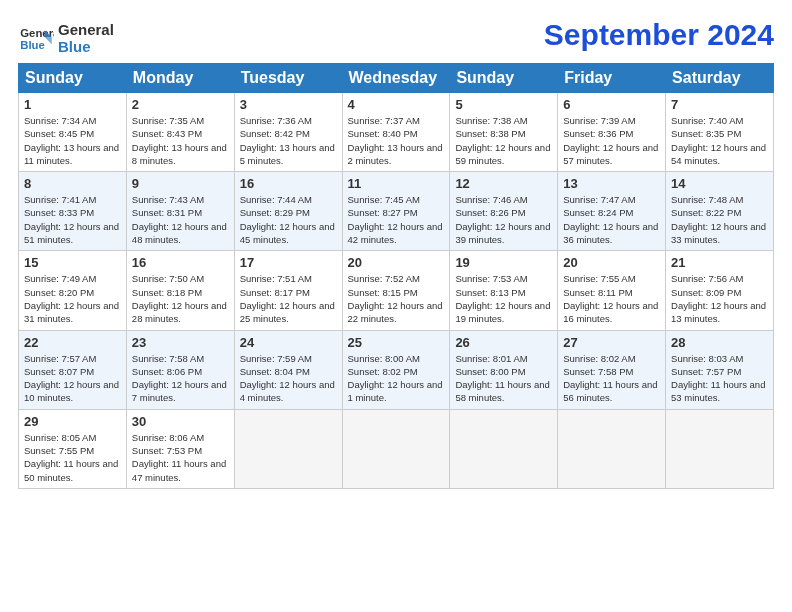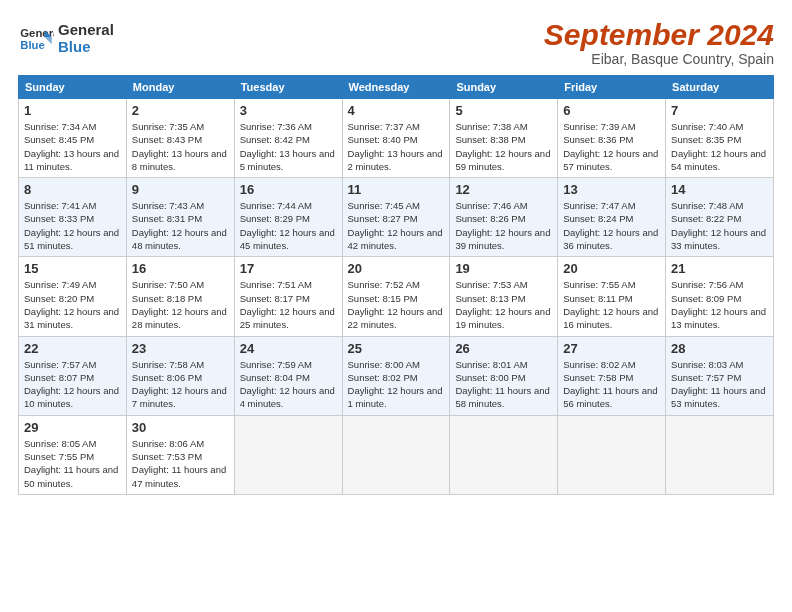--- a/index.html
+++ b/index.html
@@ -41,37 +41,36 @@
       width: 36px;
       height: 28px;
       margin-right: 4px;
     }
     .title-block {
       text-align: right;
     }
     .title-block h1 {
       font-size: 30px;
       font-weight: bold;
-      color: #c2410c;
+      color: #1d4ed8;
       line-height: 1.1;
-      font-style: italic;
     }
     .title-block h2 {
       font-size: 14px;
       font-weight: normal;
       color: #555;
     }
     .calendar {
       width: 100%;
       border-collapse: collapse;
     }
     .calendar th {
       background: #2a7abf;
       color: #fff;
-      font-size: 11px;
+      font-size: 16px;
       font-weight: bold;
       padding: 5px 6px;
       text-align: left;
       border: 1px solid #2a7abf;
     }
     .calendar td {
       border: 1px solid #ccc;
       vertical-align: top;
       padding: 4px 5px;
       font-size: 10px;
@@ -110,21 +109,20 @@
         <polygon points="30,6 38,14 30,14" fill="#2a7abf"></polygon>
         <polygon points="30,14 38,14 38,22" fill="#2a7abf" opacity="0.6"></polygon>
       </svg>
       <div class="logo-text">
         <span>General</span>
         <span>Blue</span>
       </div>
     </div>
     <div class="title-block">
       <h1>September 2024</h1>
-      <h2>Eibar, Basque Country, Spain</h2>
     </div>
   </div>
 
   <table class="calendar">
     <thead>
       <tr>
         <th>Sunday</th>
         <th>Monday</th>
         <th>Tuesday</th>
         <th>Wednesday</th>

